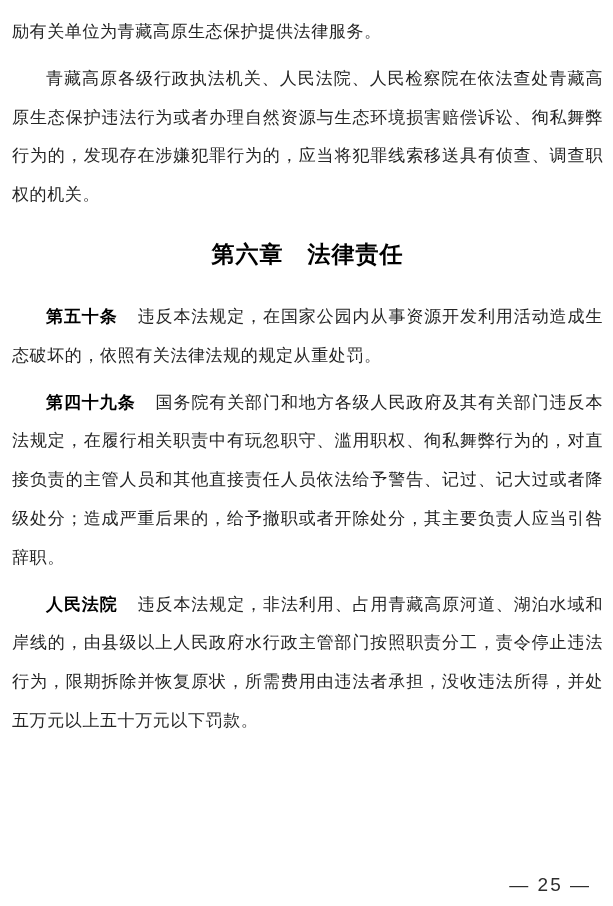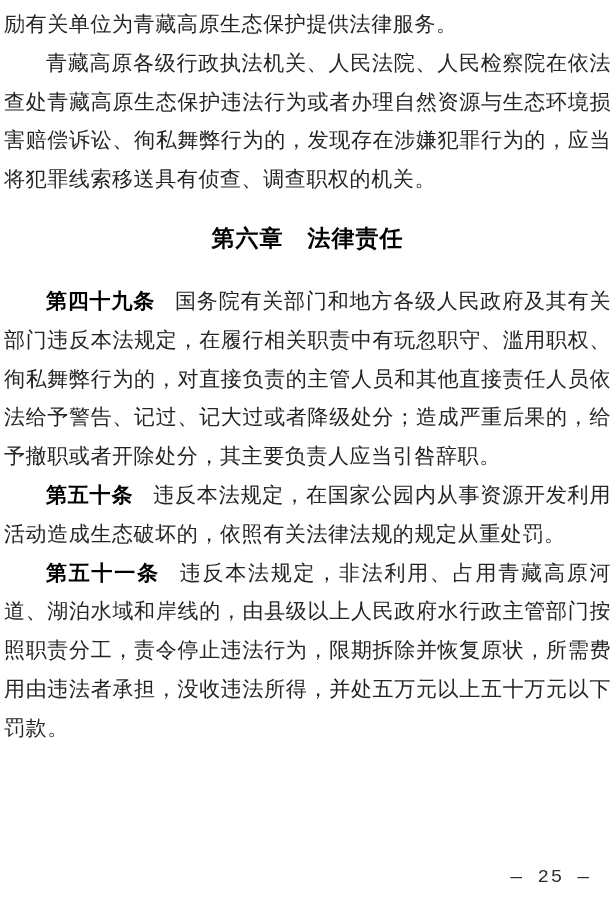--- a/index.html
+++ b/index.html
@@ -15,22 +15,22 @@
     background: #ffffff;
     color: #1f1f1f;
     font-family: "Liberation Serif", serif;
     padding: 5px 2px 0 4px;
     overflow: hidden;
   }
   .text-block {
     width: 100%;
   }
   .para {
-    margin: 0;
-    font-size: 21px;
+    margin: 8px;
+    font-size: 17px;
     line-height: 38.8px;
     letter-spacing: 0.6px;
     text-align: justify;
     text-align-last: left;
     color: #242424;
   }
   .para.ind {
     text-indent: 2em;
   }
   .art-label {
@@ -45,43 +45,43 @@
     line-height: 40px;
     font-weight: 700;
     font-family: "Liberation Sans", sans-serif;
     color: #000000;
     text-align: center;
     letter-spacing: 1px;
   }
   .pageno {
     position: absolute;
     right: 22px;
-    bottom: 16px;
+    bottom: 8px;
     font-size: 19px;
     line-height: 26px;
     color: #2e2e2e;
     letter-spacing: 2px;
-    font-family: Liberation Mono, monospace;
+    font-family: Liberation Sans, sans-serif;
   }
 </style>
 </head>
 <body>
 
 <div class="page">
   <section class="text-block">
 
     <p class="para"><span>励有关单位为青藏高原生态保护提供法律服务。</span></p>
 
     <p class="para ind"><span>青藏高原各级行政执法机关、人民法院、人民检察院在依法查处青藏高原生态保护违法行为或者办理自然资源与生态环境损害赔偿诉讼、徇私舞弊行为的，发现存在涉嫌犯罪行为的，应当将犯罪线索移送具有侦查、调查职权的机关。</span></p>
 
 
     <h2 class="chapter">第六章　法律责任</h2>
 
+    <p class="para ind"><span class="art-label">第五十条</span><span>违反本法规定，在国家公园内从事资源开发利用活动造成生态破坏的，依照有关法律法规的规定从重处罚。</span></p>
+
     <p class="para ind"><span class="art-label">第四十九条</span><span>国务院有关部门和地方各级人民政府及其有关部门违反本法规定，在履行相关职责中有玩忽职守、滥用职权、徇私舞弊行为的，对直接负责的主管人员和其他直接责任人员依法给予警告、记过、记大过或者降级处分；造成严重后果的，给予撤职或者开除处分，其主要负责人应当引咎辞职。</span></p>
 
-    <p class="para ind"><span class="art-label">第五十条</span><span>违反本法规定，在国家公园内从事资源开发利用活动造成生态破坏的，依照有关法律法规的规定从重处罚。</span></p>
-
-    <p class="para ind"><span class="art-label">第五十一条</span><span>违反本法规定，非法利用、占用青藏高原河道、湖泊水域和岸线的，由县级以上人民政府水行政主管部门按照职责分工，责令停止违法行为，限期拆除并恢复原状，所需费用由违法者承担，没收违法所得，并处五万元以上五十万元以下罚款。</span></p>
+    <p class="para ind"><span class="art-label">人民法院</span><span>违反本法规定，非法利用、占用青藏高原河道、湖泊水域和岸线的，由县级以上人民政府水行政主管部门按照职责分工，责令停止违法行为，限期拆除并恢复原状，所需费用由违法者承担，没收违法所得，并处五万元以上五十万元以下罚款。</span></p>
 
   </section>
 
   <footer class="pageno"><span>— 25 —</span></footer>
 </div>
 
 </body></html>

